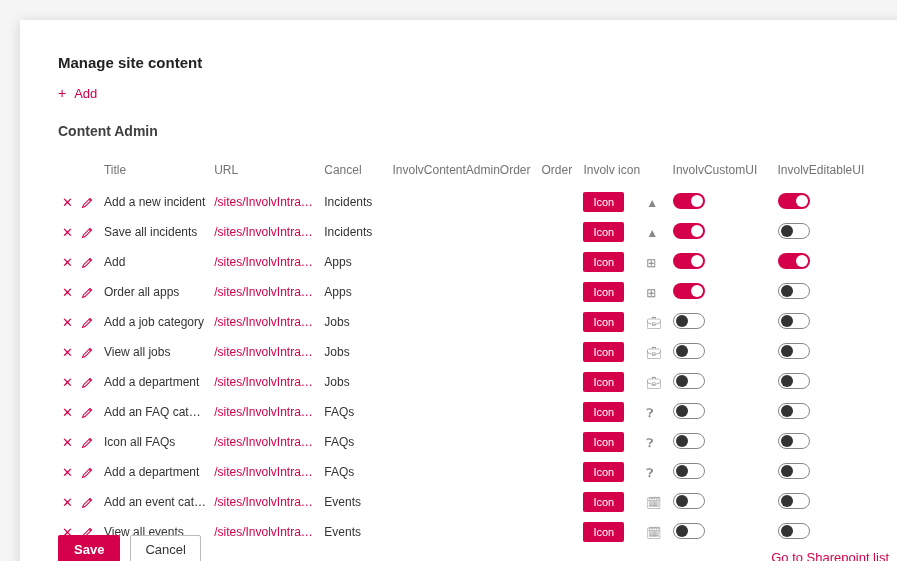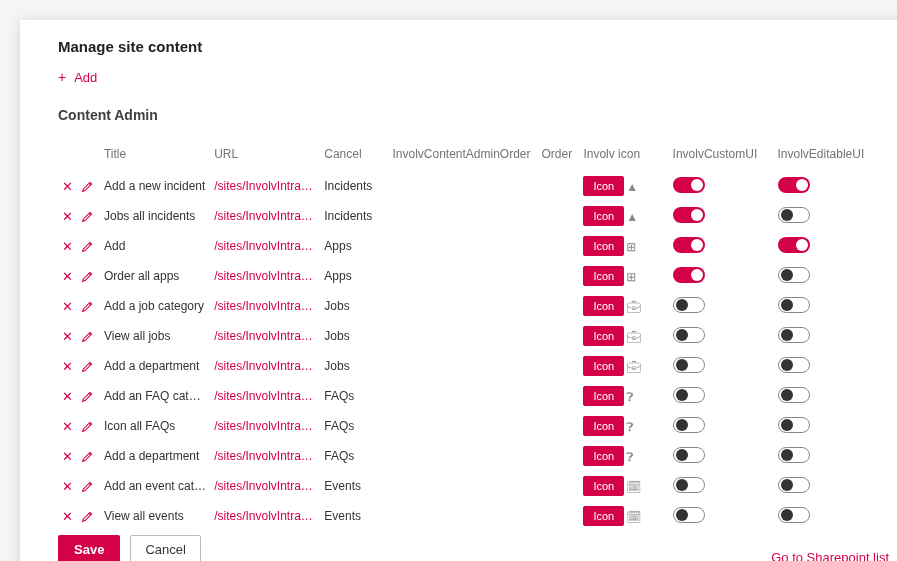--- a/index.html
+++ b/index.html
@@ -17,21 +17,21 @@
     background: #fff;
     box-shadow: 0 2px 12px rgba(0,0,0,0.15);
     position: relative;
     padding: 18px 28px 60px 38px;
     overflow: hidden;
   }
   .panel-title {
     font-size: 15px;
     font-weight: 600;
     color: #222;
-    margin: 0 0 14px 0;
+    margin: 16px 0 14px 0;
   }
   .add-link {
     color: #d5004a;
     font-size: 13px;
     display: inline-flex;
     align-items: center;
     gap: 8px;
     cursor: pointer;
     margin-bottom: 22px;
   }
@@ -84,21 +84,21 @@
   .link { color:#d5004a; cursor:pointer;margin-left:24px; }
 
   .icon-btn {
     background:#d5004a;
     color:#fff;
     font-size:11px;
     padding:4px 10px;
     border-radius:2px;
     border:none;
     cursor:pointer;
-    margin-right:2px;
+    margin-right:22px;
     display:inline-block;
   }
   .mini-icon {
     color:#888;
     font-size:12px;
     position: relative;
     top: 1px;
   }
 
   .toggle {
@@ -210,21 +210,21 @@
               <div class="row-icons">
                 <span class="x-btn">✕</span>
                 <span class="pencil-btn">
                   <svg viewBox="0 0 16 16" fill="none" stroke="#d5004a" stroke-width="1.4">
                     <path d="M2 14l1-3 8-8 2 2-8 8-3 1z"></path>
                     <path d="M10 4l2 2"></path>
                   </svg>
                 </span>
               </div>
             </td>
-            <td>Jobs all incidents</td>
+            <td>Save all incidents</td>
             <td class="link">/sites/InvolvIntrane..</td>
             <td>Incidents</td>
             <td></td>
             <td></td>
             <td><button class="icon-btn">Icon</button><span class="mini-icon">▲</span></td>
             <td><span class="toggle on"><span class="knob"></span></span></td>
             <td><span class="toggle off"><span class="knob"></span></span></td>
           </tr>
           <tr>
             <td>

